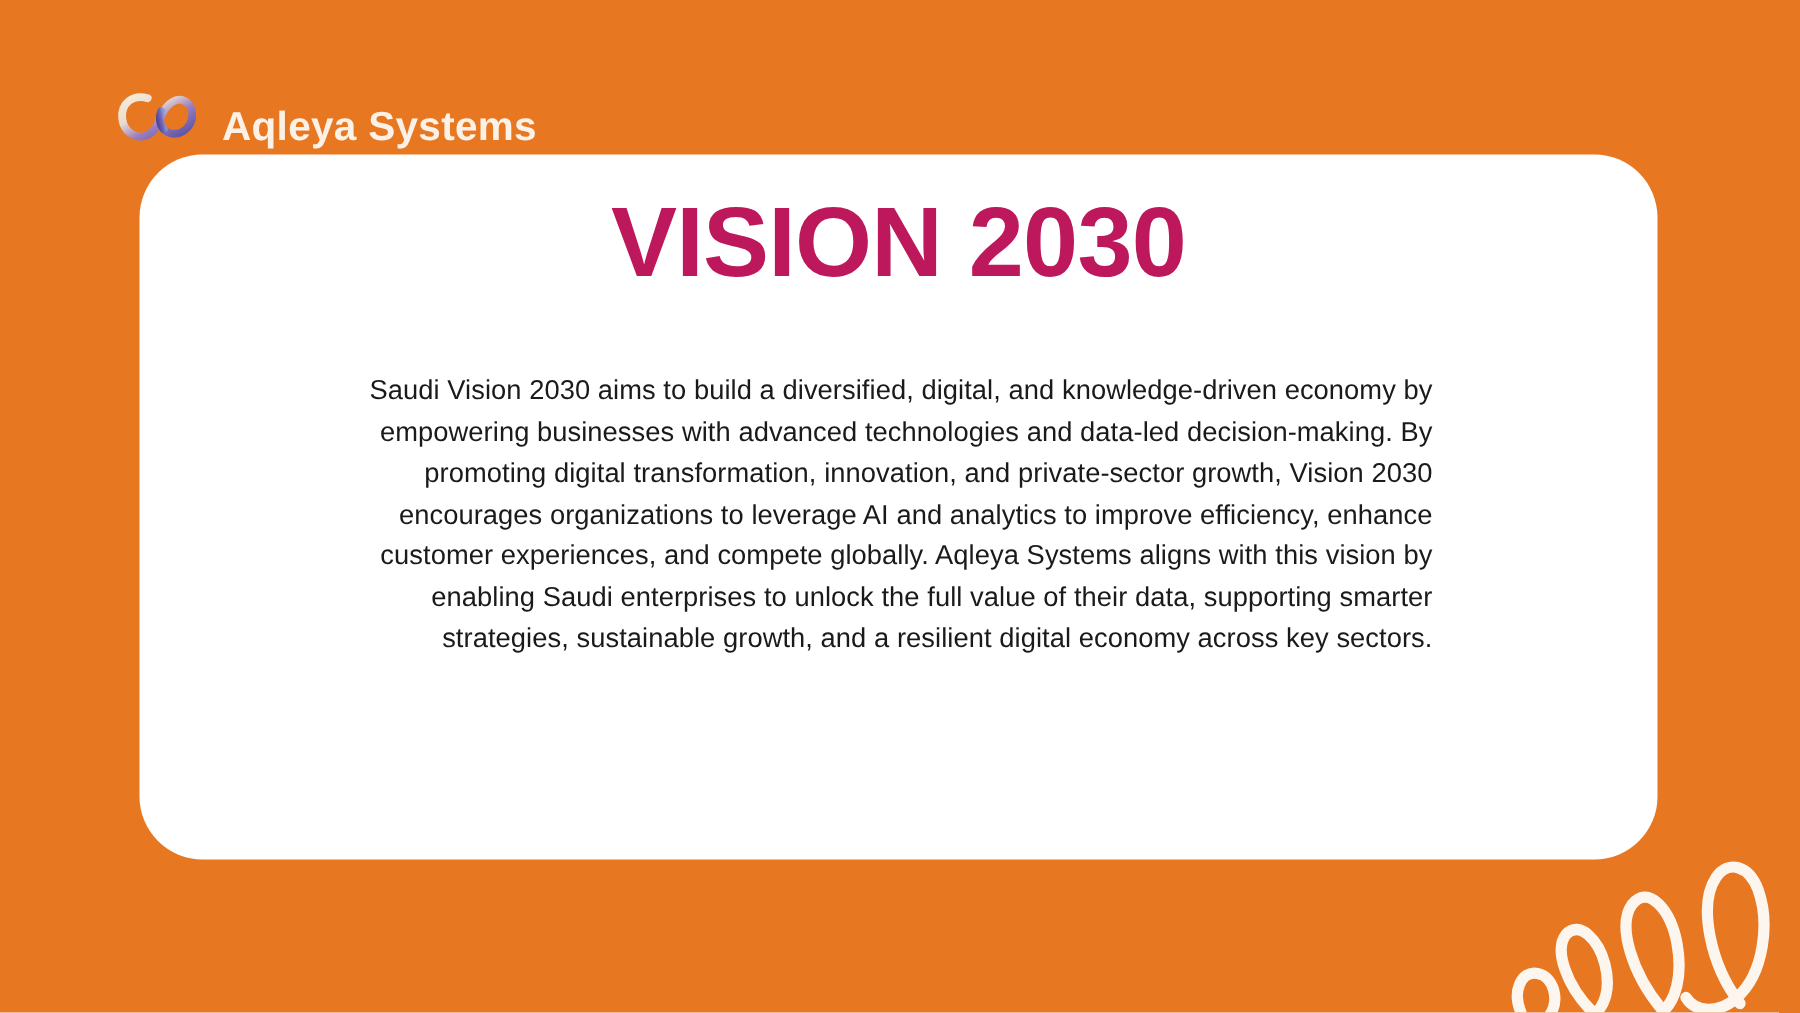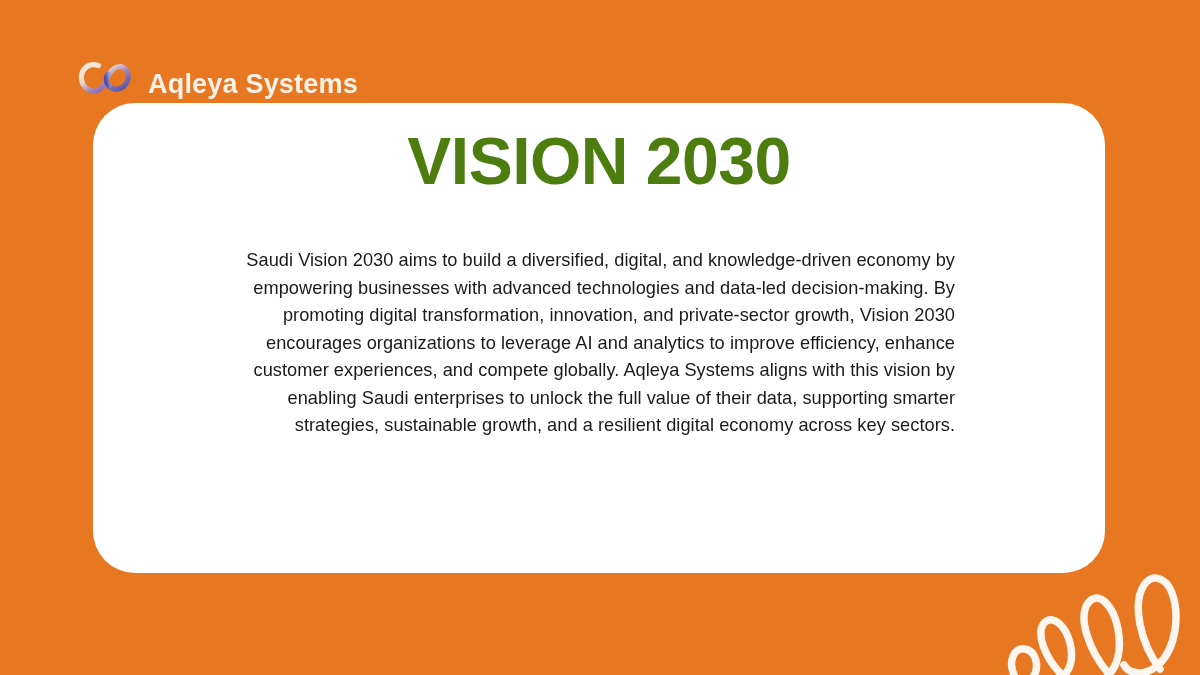--- a/index.html
+++ b/index.html
@@ -54,21 +54,21 @@
     border-radius: 42px;
     overflow: hidden;
   }
 
   .card-title {
     position: absolute;
     left: 0;
     right: 0;
     top: 22px;
     text-align: center;
-    color: #4d7c0f;
+    color: #be185d;
     font-size: 66px;
     font-weight: 700;
     letter-spacing: -0.5px;
     line-height: 1.12;
     white-space: nowrap;
   }
 
   .card-body {
     position: absolute;
     left: 138px;

